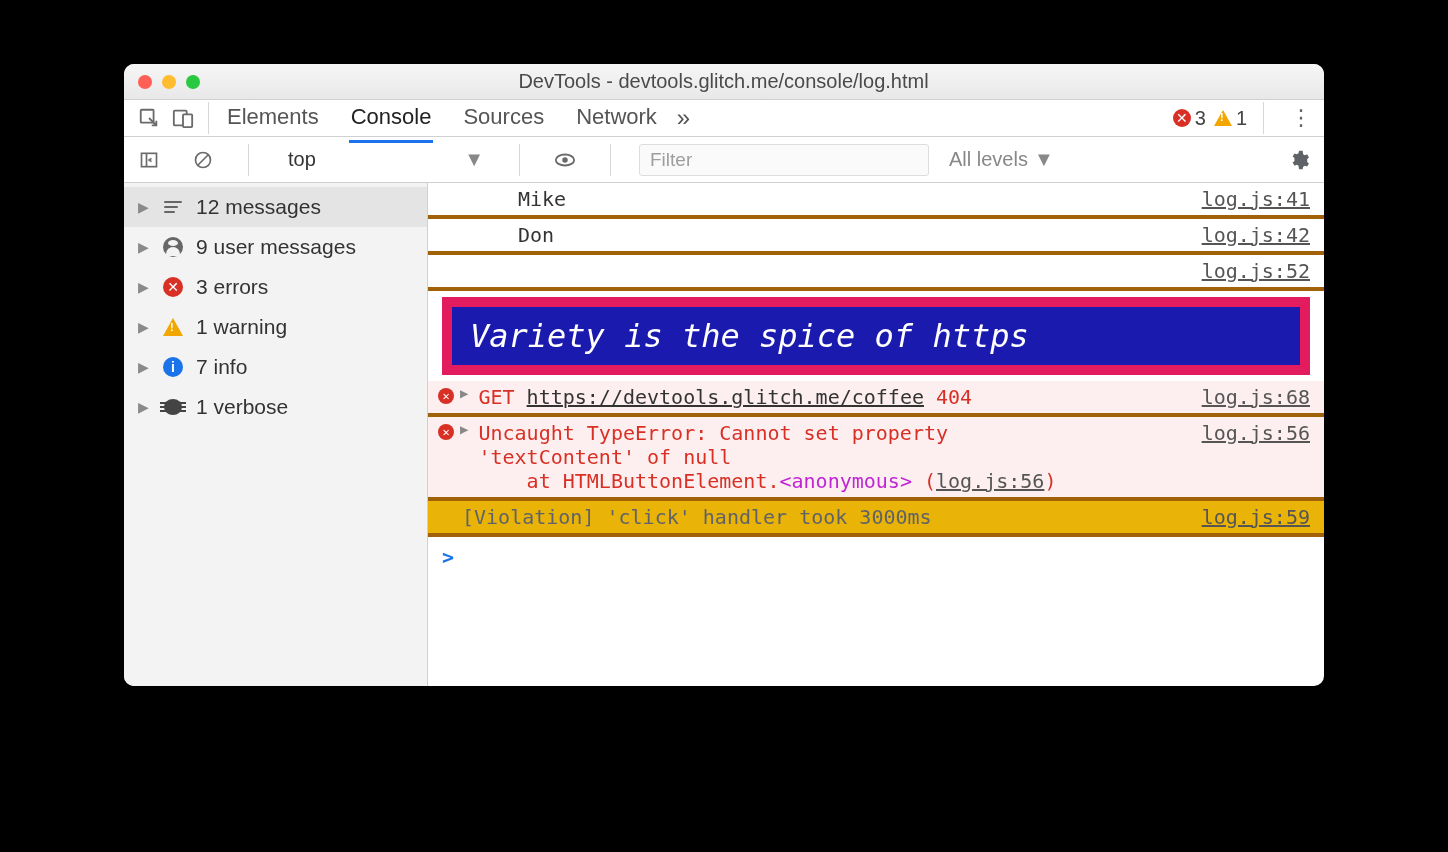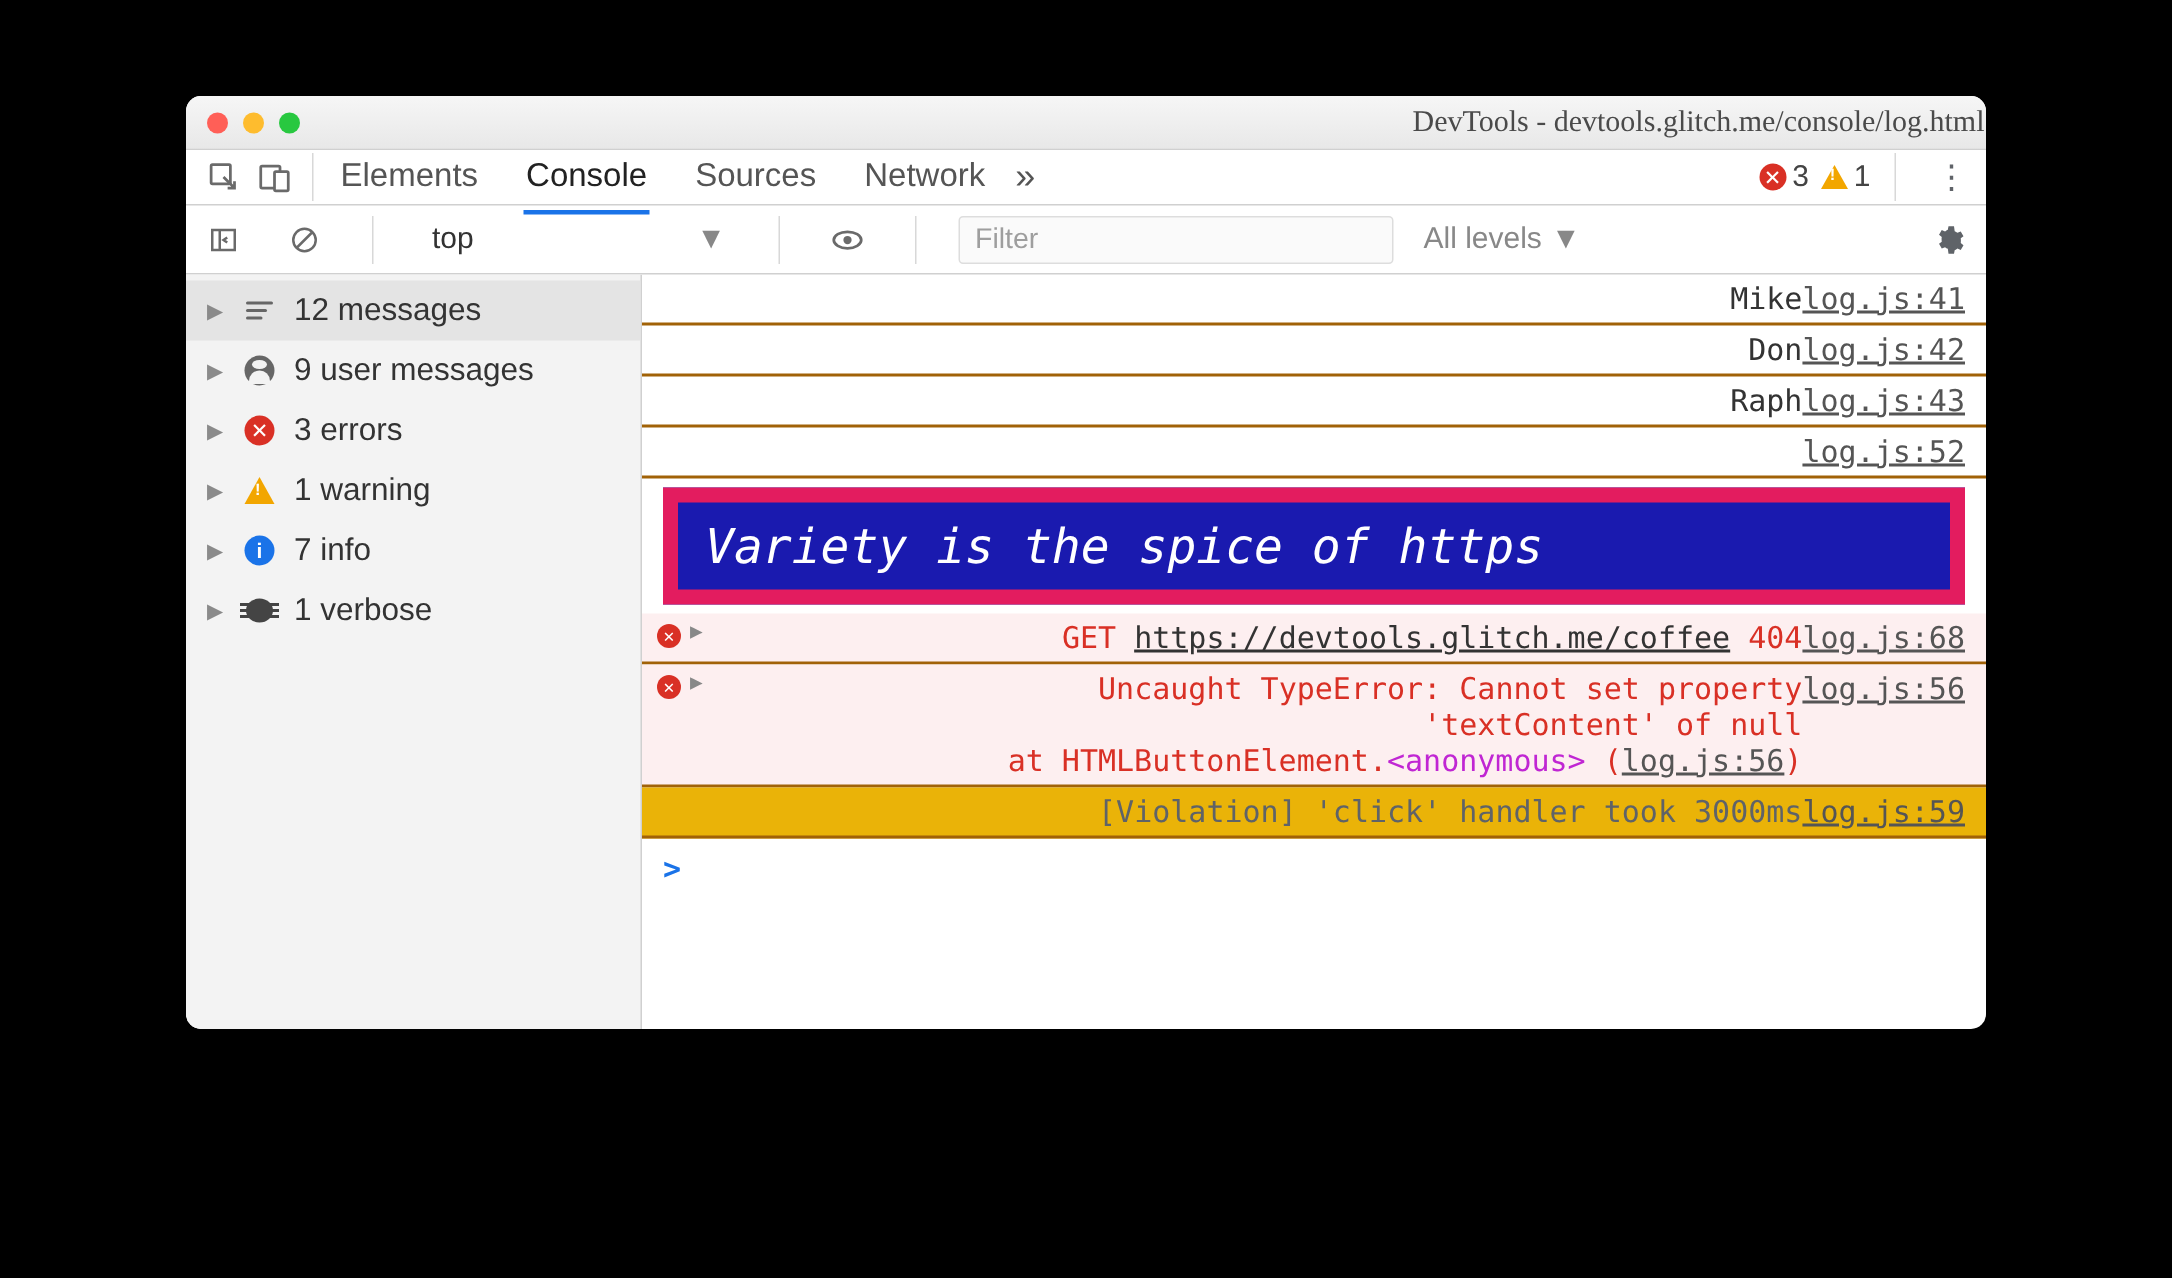--- a/index.html
+++ b/index.html
@@ -31,21 +31,21 @@
     height: 36px;
     background: linear-gradient(#f6f6f6,#e8e8e8);
     border-bottom: 1px solid #d0d0d0;
     display: flex;
     align-items: center;
     position: relative;
   }
   .traffic { display:flex; gap:10px; margin-left:14px; }
   .dot { width:14px; height:14px; border-radius:50%; }
   .dot.red{background:#ff5f57;} .dot.yellow{background:#febc2e;} .dot.green{background:#28c840;}
-  .title { position:absolute; left:0; right:1px; text-align:right; font-size:20px; color:#4a4a4a; pointer-events:none;font-family:Liberation Serif, serif;}
+  .title { position:absolute; left:0; right:1px; text-align:center; font-size:20px; color:#4a4a4a; pointer-events:none;}
   
   .tabs-row {
     height: 37px;
     display:flex;
     align-items:center;
     border-bottom:1px solid #d0d0d0;
     padding: 0 8px;
   }
   .tool-icon { width:34px; height:34px; display:flex; align-items:center; justify-content:center; color:#6a6a6a;}
   .divider-v { width:1px; height:32px; background:#d8d8d8; margin:0 8px;}
@@ -98,21 +98,21 @@
   .ico-user::before{content:"";position:absolute;left:5px;top:3px;width:10px;height:6px;border-radius:50%;background:#f3f3f3;}
   .ico-user::after{content:"";position:absolute;left:3px;top:10px;width:14px;height:9px;border-radius:7px 7px 0 0;background:#f3f3f3;}
   .ico-err{width:20px;height:20px;border-radius:50%;background:#d93025;color:white;font-size:14px;display:flex;align-items:center;justify-content:center;}
   .ico-warn{width:0;height:0;border-left:10px solid transparent;border-right:10px solid transparent;border-bottom:18px solid #f2a600;position:relative;}
   .ico-warn::after{content:"!";position:absolute;left:-3px;top:3px;font-size:11px;color:#fff;font-weight:bold;}
   .ico-info{width:20px;height:20px;border-radius:50%;background:#1a73e8;color:white;font-size:14px;font-weight:bold;display:flex;align-items:center;justify-content:center;}
   .ico-bug{width:18px;height:16px;border-radius:50%;background:#444;position:relative;}
   .ico-bug::before{content:"";position:absolute;left:-4px;top:3px;width:26px;height:2px;background:#444;box-shadow:0 4px #444,0 8px #444;}
   
   .logs { flex:1; font-family: Menlo, Consolas, monospace; font-size:20px; overflow-y:auto;}
-  .log-row { display:flex; padding:4px 14px 4px 8px; border-bottom:2px solid #a16207; align-items:flex-start;text-align:right;}
+  .log-row { display:flex; padding:4px 14px 4px 8px; border-bottom:4px solid #a16207; align-items:flex-start;}
   .log-indent { width:56px; flex:none; border-left:1px solid #d9d9d9; margin-left:20px; height:100%;}
   .log-msg { flex:1; padding-left:6px;}
   .log-src { color:#555; text-decoration:underline; cursor:pointer;}
   .log-row.plain .log-msg{ color:#333;}
   .styled-row { padding:6px 14px;}
   .styled-banner {
     background:#1a1aaf;
     border:10px solid #e31c5f;
     color:#fff; font-style:italic;
     font-size:32px;
@@ -276,25 +276,20 @@
         <span class="log-indent"></span>
         <span class="log-msg">Mike</span>
         <span class="log-src">log.js:41</span>
       </div>
       <div class="log-row plain">
         <span class="log-indent"></span>
         <span class="log-msg">Don</span>
         <span class="log-src">log.js:42</span>
       </div>
       <div class="log-row plain">
-        <span class="log-indent"></span>
-        <span class="log-msg">Raph</span>
-        <span class="log-src">log.js:43</span>
-      </div>
-      <div class="log-row plain">
         <span class="log-msg"></span>
         <span class="log-src">log.js:52</span>
       </div>
 
       <div class="styled-row">
         <div class="styled-banner">Variety is the spice of https</div>
       </div>
 
       <div class="log-row error">
         <span class="row-icon">

